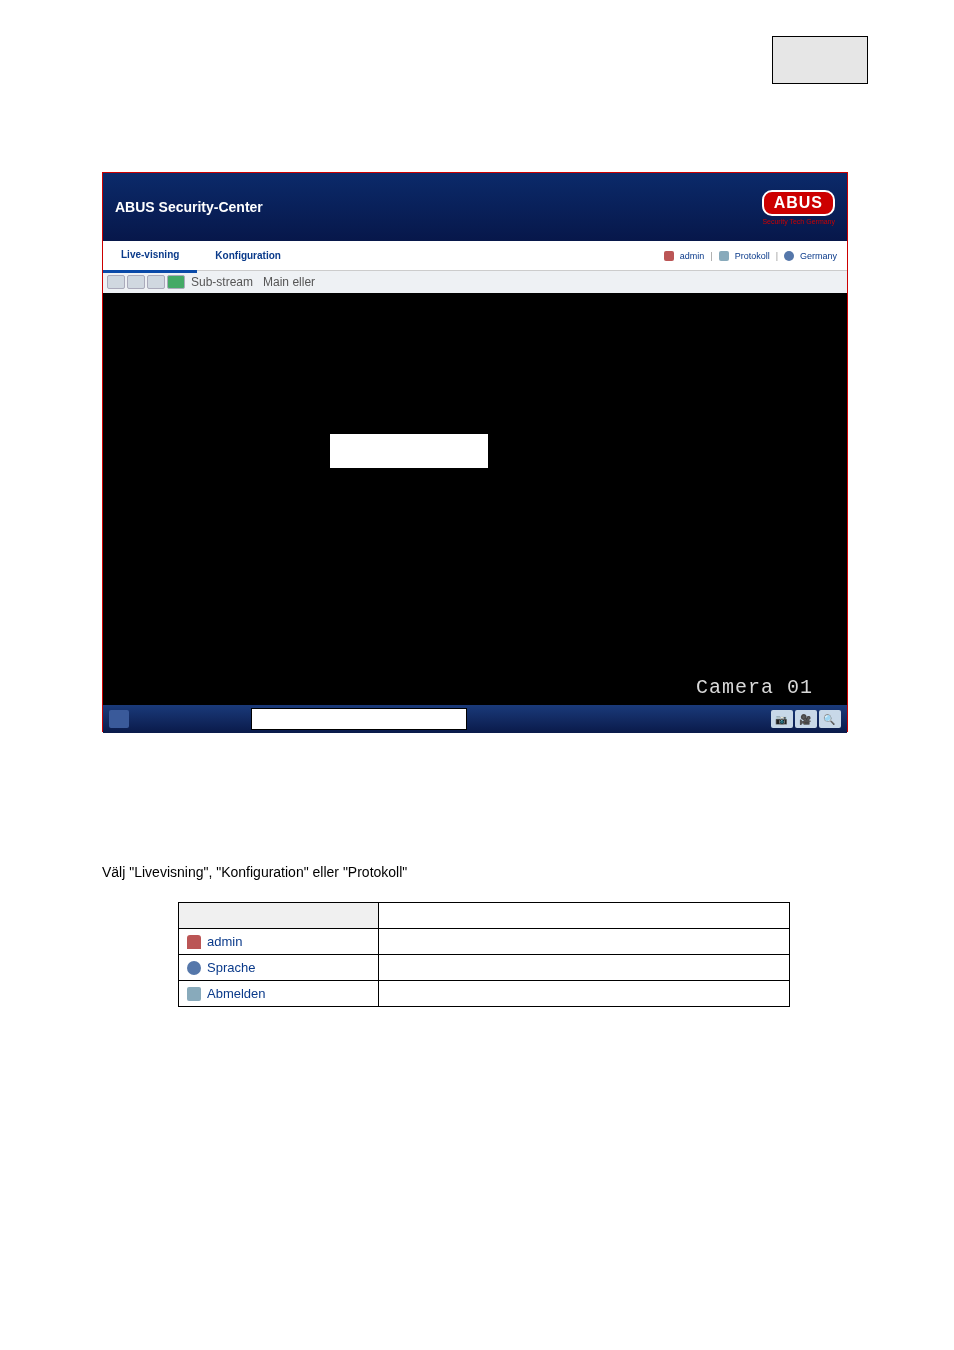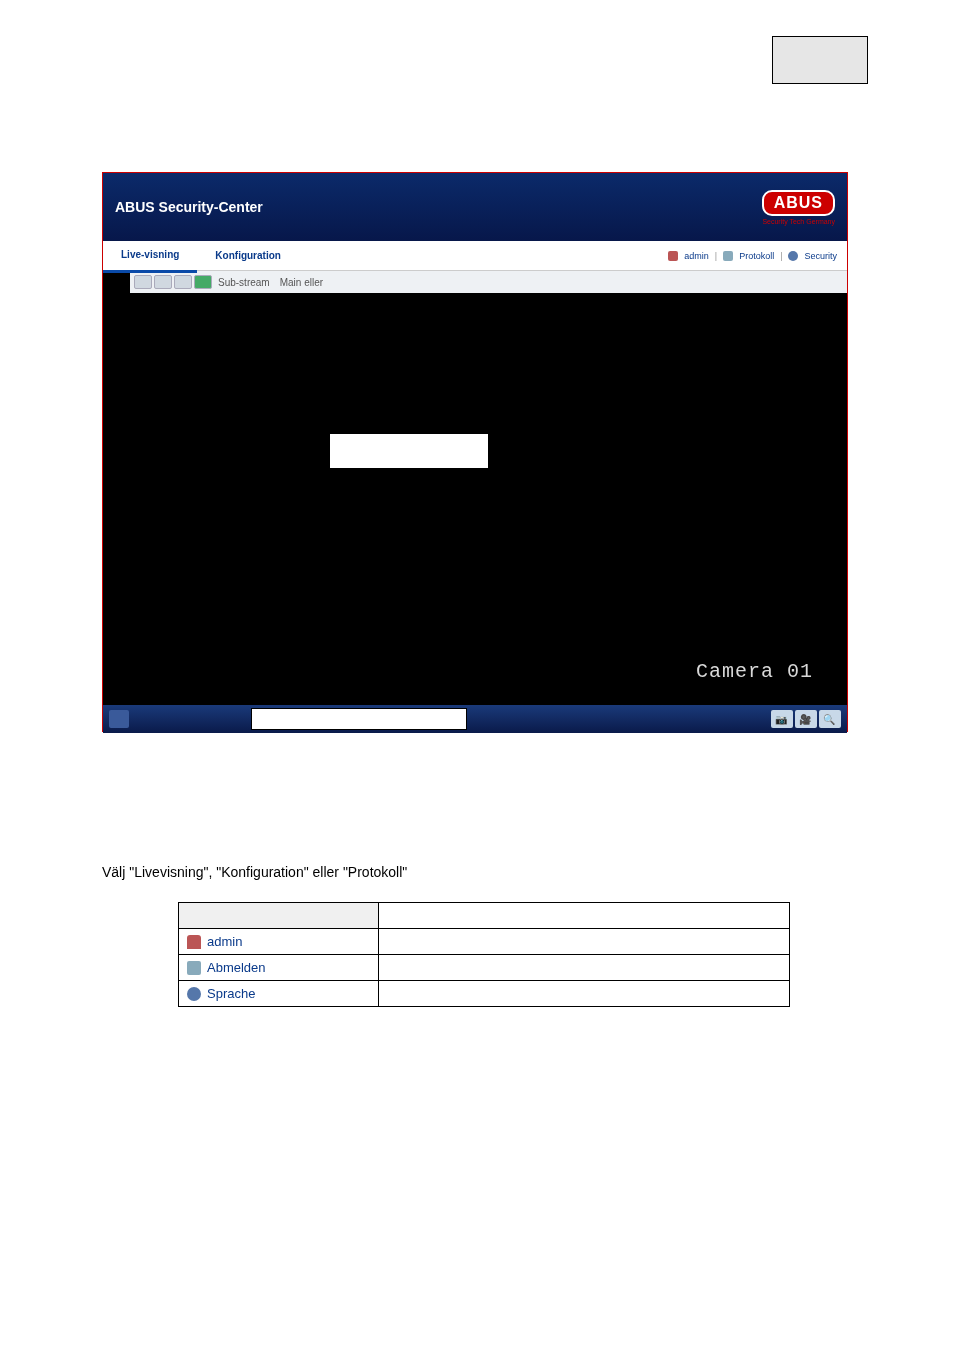--- a/index.html
+++ b/index.html
@@ -92,23 +92,22 @@
   .mini-icon.user { background:#b55;}
   .mini-icon.logout { background:#8ab;}
   .mini-icon.globe { background:#57a; border-radius:50%;}
   .ss-toolbar {
     height: 22px;
     background: #eef1f4;
     display: flex;
     align-items: center;
     gap: 2px;
     padding: 0 4px;
-    font-size: 10px;
+    font-size: 12px;
     color: #555;
-    margin-left: 27px;
   }
   .tb-btn { width: 18px; height: 14px; background:#d0d8e0; border:1px solid #aab; border-radius:2px; }
   .tb-btn.dark { background:#4a6; }
   .ss-stream { padding: 0 4px; }
   .ss-video {
     background: #000;
     height: 412px;
     position: relative;
     color: #d8d8d8;
     font-family: "Courier New", monospace;
@@ -124,21 +123,21 @@
     position: absolute;
     top: 140px;
     left: 226px;
     width: 160px;
     height: 36px;
     background: #fff;
     border: 1px solid #000;
   }
   .ss-camera {
     position: absolute;
-    bottom: 22px;
+    bottom: 6px;
     right: 34px;
     font-size: 20px;
     letter-spacing: 1px;
   }
   .ss-footer {
     height: 28px;
     background: linear-gradient(#1a3a7a, #0a1a4a);
     display: flex;
     align-items: center;
     padding: 0 6px;
@@ -207,21 +206,21 @@
     <div class="ss-tab active">Live-visning</div>
     <div class="ss-tab">Konfiguration</div>
     <div class="ss-tabs-right">
       <span class="mini-icon user"></span>
       <span>admin</span>
       <span class="sep">|</span>
       <span class="mini-icon logout"></span>
       <span>Protokoll</span>
       <span class="sep">|</span>
       <span class="mini-icon globe"></span>
-      <span>Security</span>
+      <span>Germany</span>
     </div>
   </div>
 
   <div class="ss-toolbar">
     <div class="tb-btn"></div>
     <div class="tb-btn"></div>
     <div class="tb-btn"></div>
     <div class="tb-btn dark"></div>
     <span class="ss-stream">Sub-stream</span>
     <span class="ss-stream">Main eller</span>
@@ -252,24 +251,24 @@
     <td class="right"></td>
   </tr>
   <tr>
     <td class="left">
       <span class="cell-icon user"></span><span>admin</span>
     </td>
     <td class="right"></td>
   </tr>
   <tr>
     <td class="left">
+      <span class="cell-icon globe"></span><span>Sprache</span>
+    </td>
+    <td class="right"></td>
+  </tr>
+  <tr>
+    <td class="left">
       <span class="cell-icon logout"></span><span>Abmelden</span>
     </td>
     <td class="right"></td>
   </tr>
-  <tr>
-    <td class="left">
-      <span class="cell-icon globe"></span><span>Sprache</span>
-    </td>
-    <td class="right"></td>
-  </tr>
 </tbody>
   </table>
 
 </body></html>

